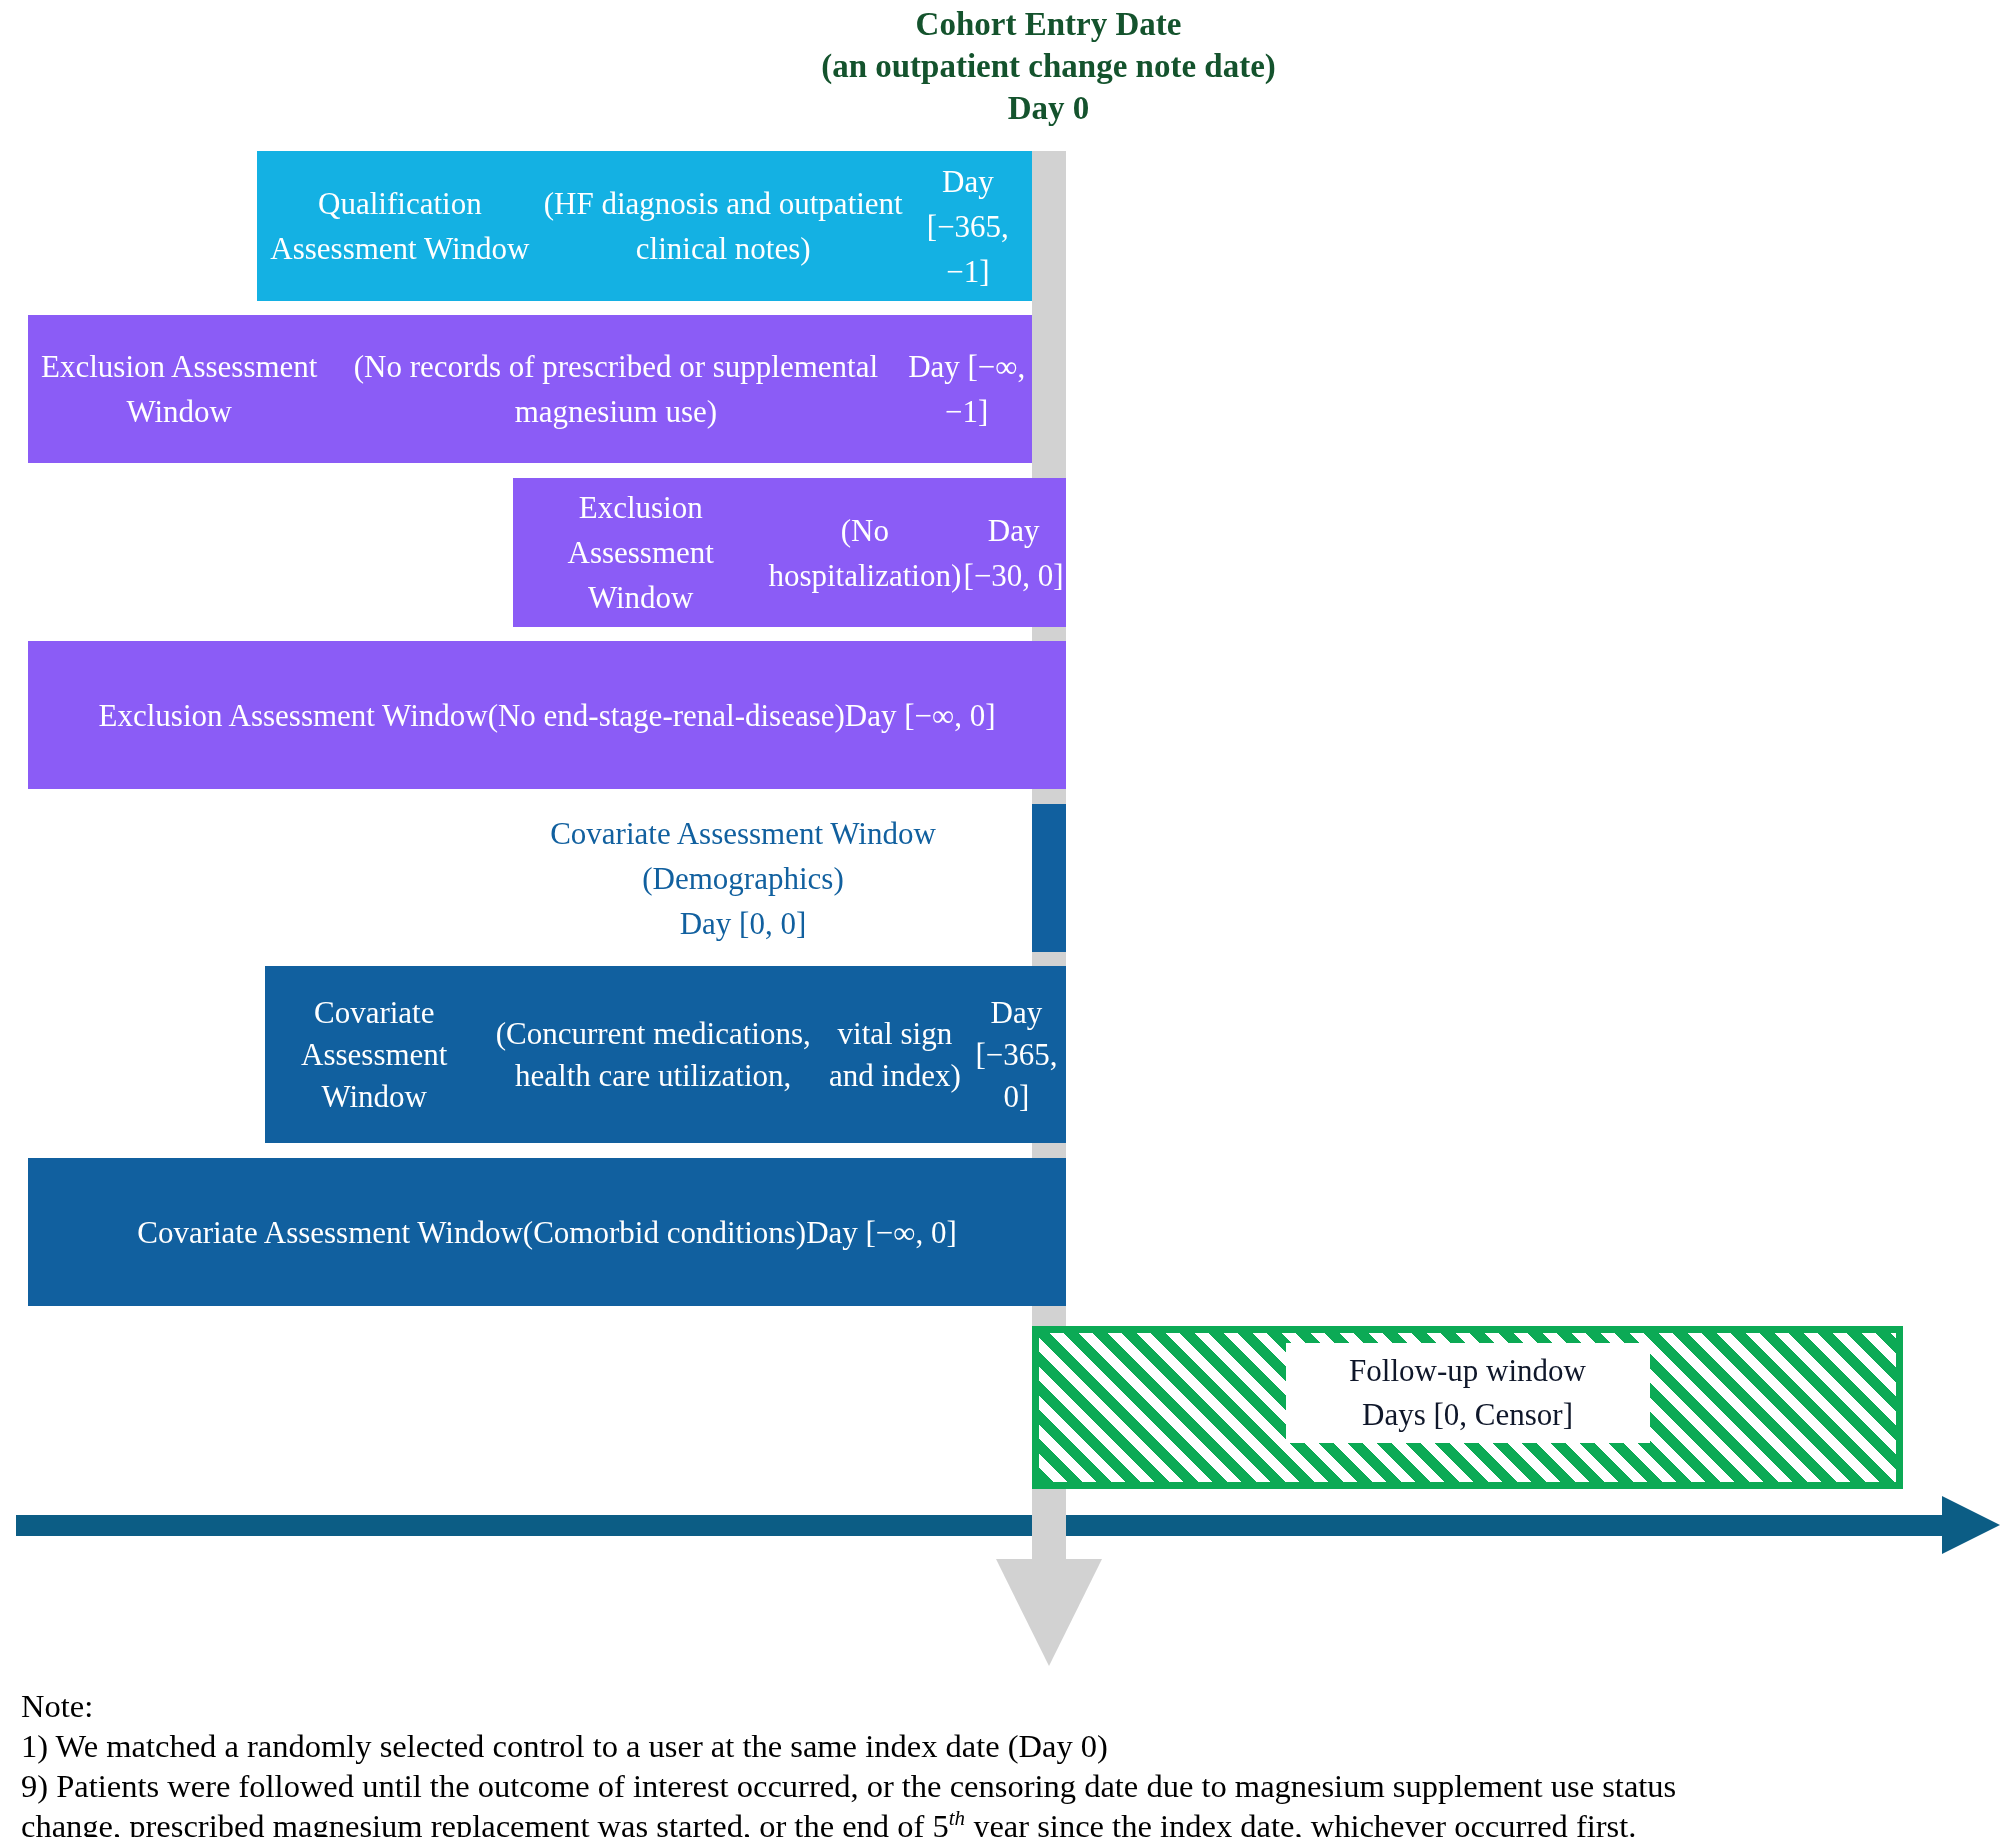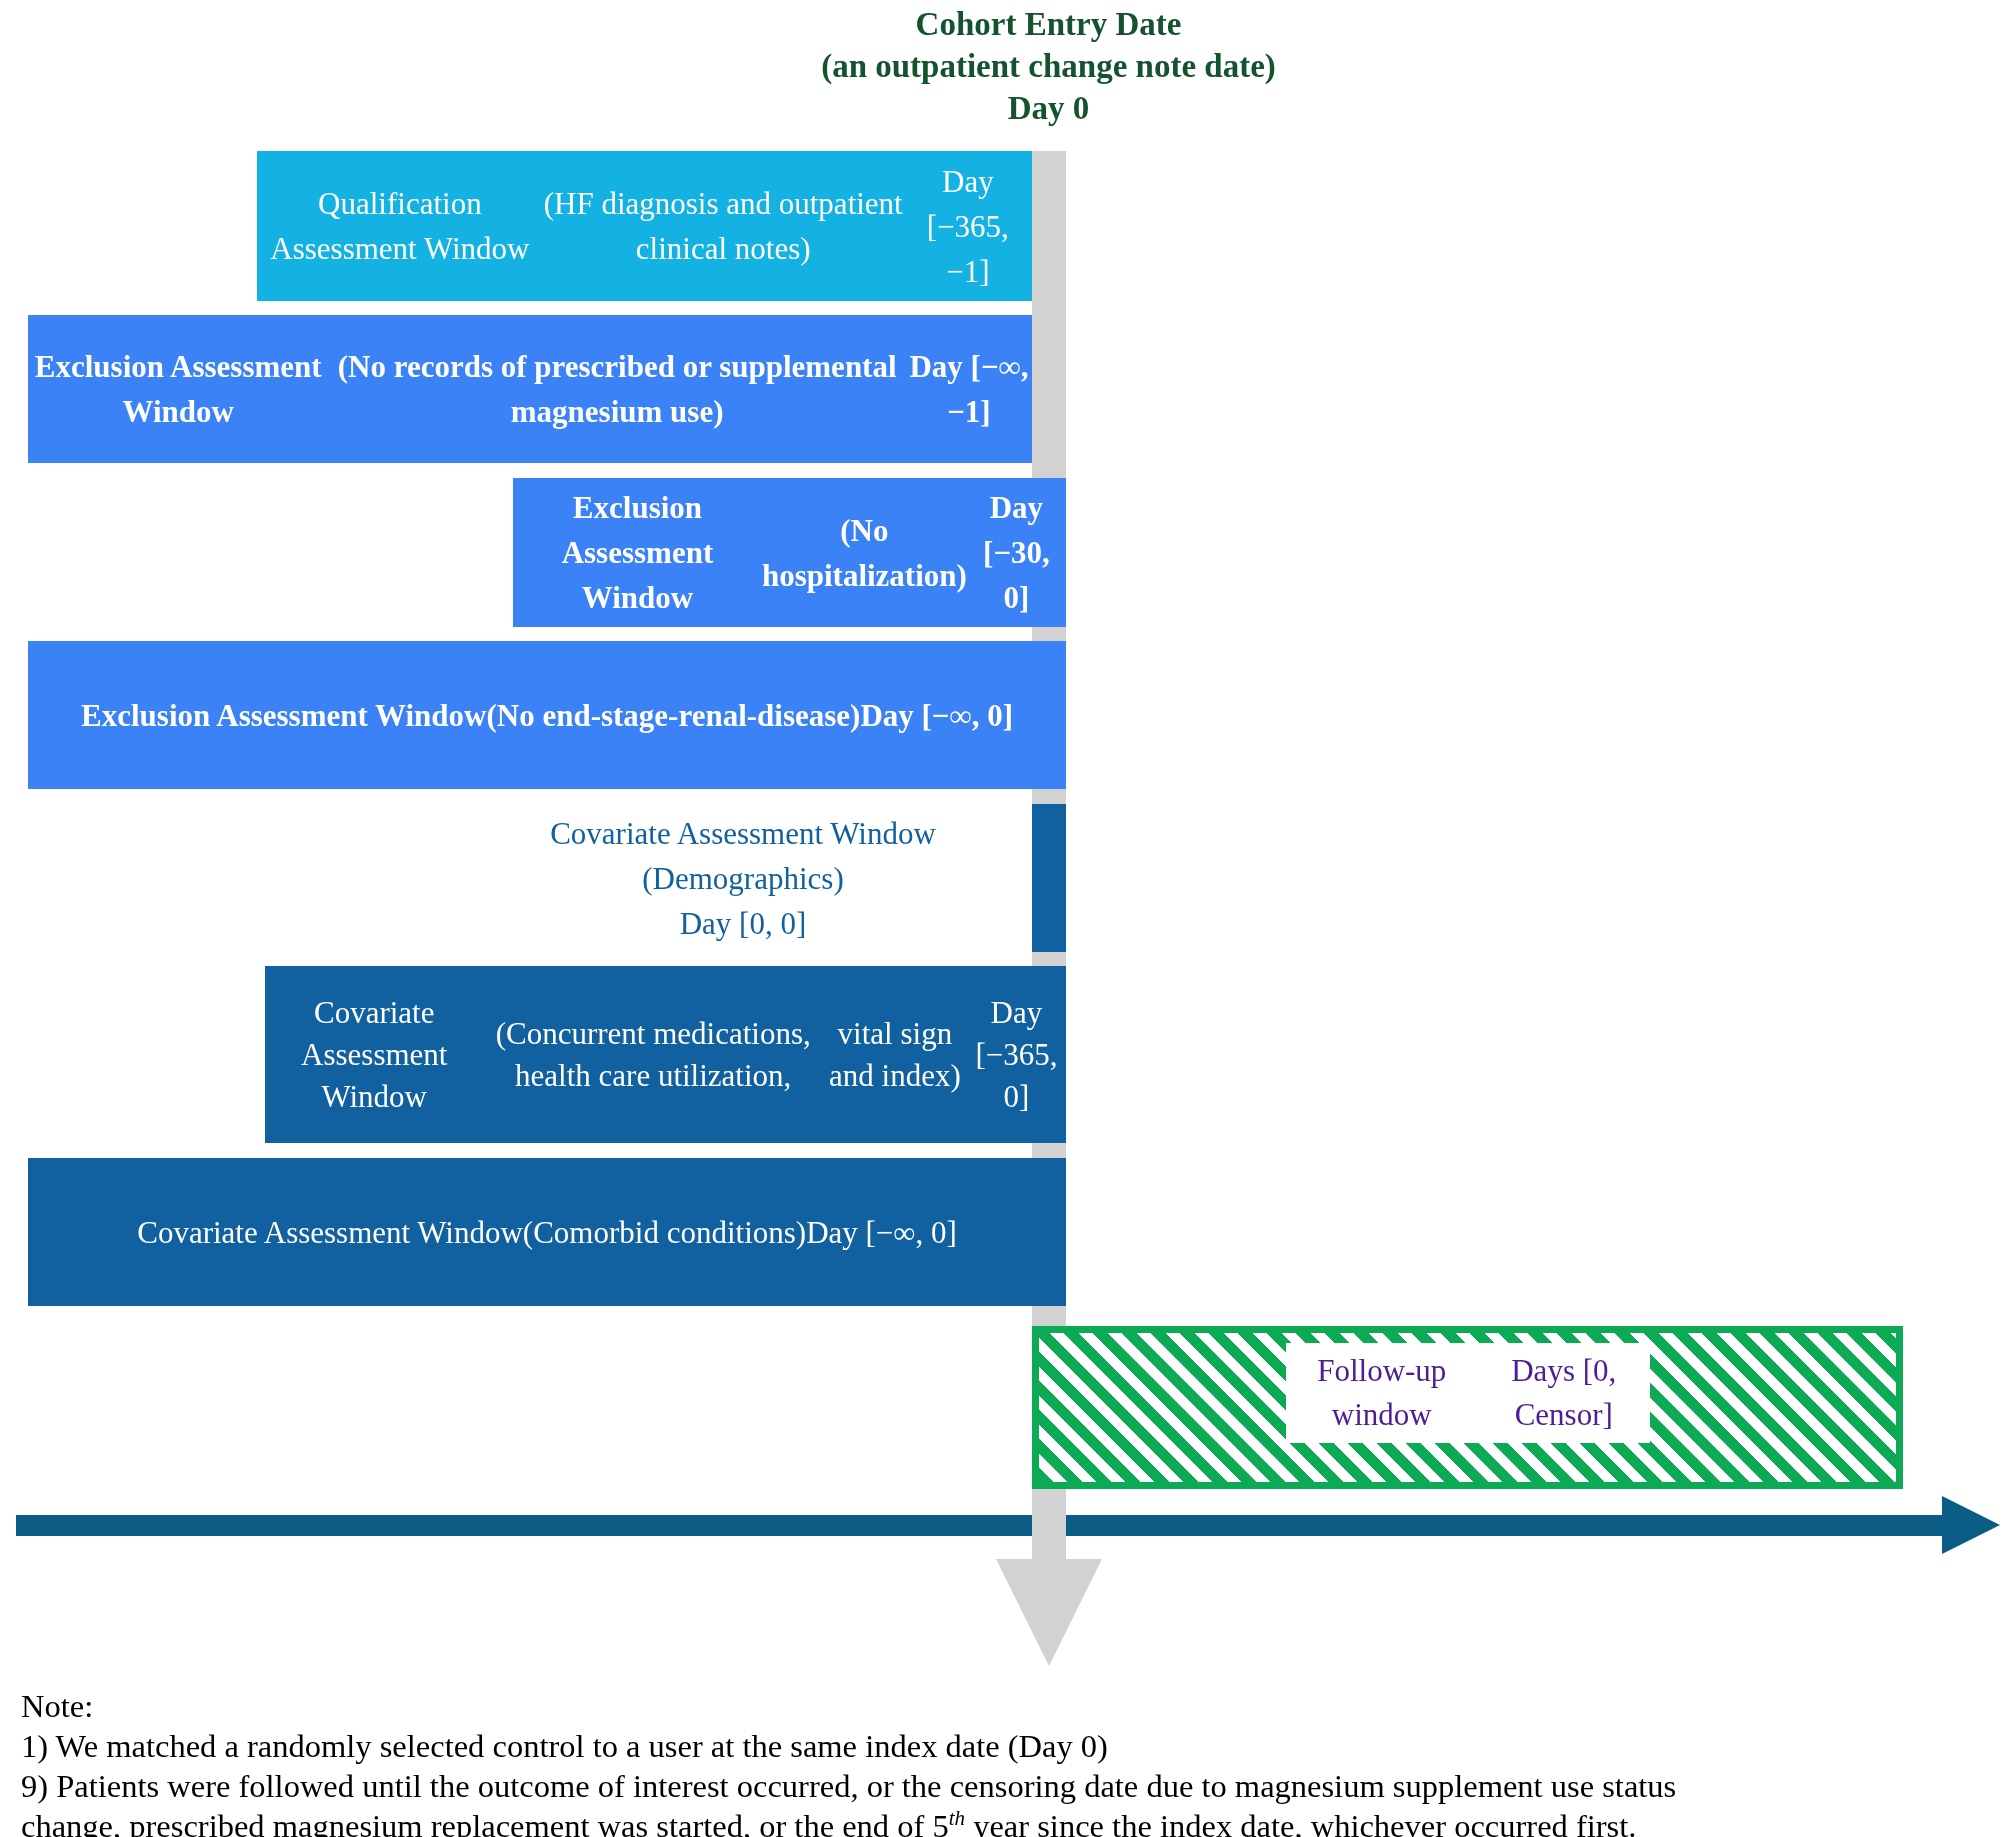--- a/index.html
+++ b/index.html
@@ -40,21 +40,21 @@
   .bar {
     display: flex; flex-direction: row;
     justify-content: center; align-items: center;
     text-align: center;
     color: #ffffff;
     font-size: 31px; line-height: 45px;
     z-index: 3;
   }
   .bar.four-lines { line-height: 42px; }
   .cyan  { background: #14b1e3; }
-  .teal  { background: #3b82f6; font-weight: bold; }
+  .teal  { background: #8b5cf6; }
   .dblue { background: #11609f; }
 
   .bar1 { left: 257px;  top: 151px;  width: 775px; height: 150px; }
   .bar2 { left: 28px;   top: 315px;  width: 1004px; height: 148px; }
   .bar3 { left: 513px;  top: 478px;  width: 553px;  height: 149px; }
   .bar4 { left: 28px;   top: 641px;  width: 1038px; height: 148px; }
   .bar6 { left: 265px;  top: 966px; width: 801px; height: 177px; }
   .bar7 { left: 28px;   top: 1158px; width: 1038px; height: 148px; }
 
   
@@ -82,24 +82,24 @@
       #0caa55 0px, #0caa55 10.6px,
       #ffffff 10.6px, #ffffff 20.5px
     );
     display: flex; justify-content: center; align-items: flex-start;
     z-index: 3;
   }
   .followup-label {
     margin-top: 10px;
     width: 364px; height: 100px;
     background: #ffffff;
-    display: flex; flex-direction: row;
+    display: flex; flex-direction: column;
     justify-content: center; align-items: center;
     text-align: center;
-    color: #4c1d95; font-size: 31px; line-height: 44px;
+    color: #0f172a; font-size: 31px; line-height: 44px;
   }
 
   
   .timeline-shaft {
     left: 15.5px; top: 1515px; width: 1927px; height: 20.5px;
     background: #0c5d85;
     z-index: 1;
   }
   .timeline-head {
     left: 1942px; top: 1496px; width: 0; height: 0;

